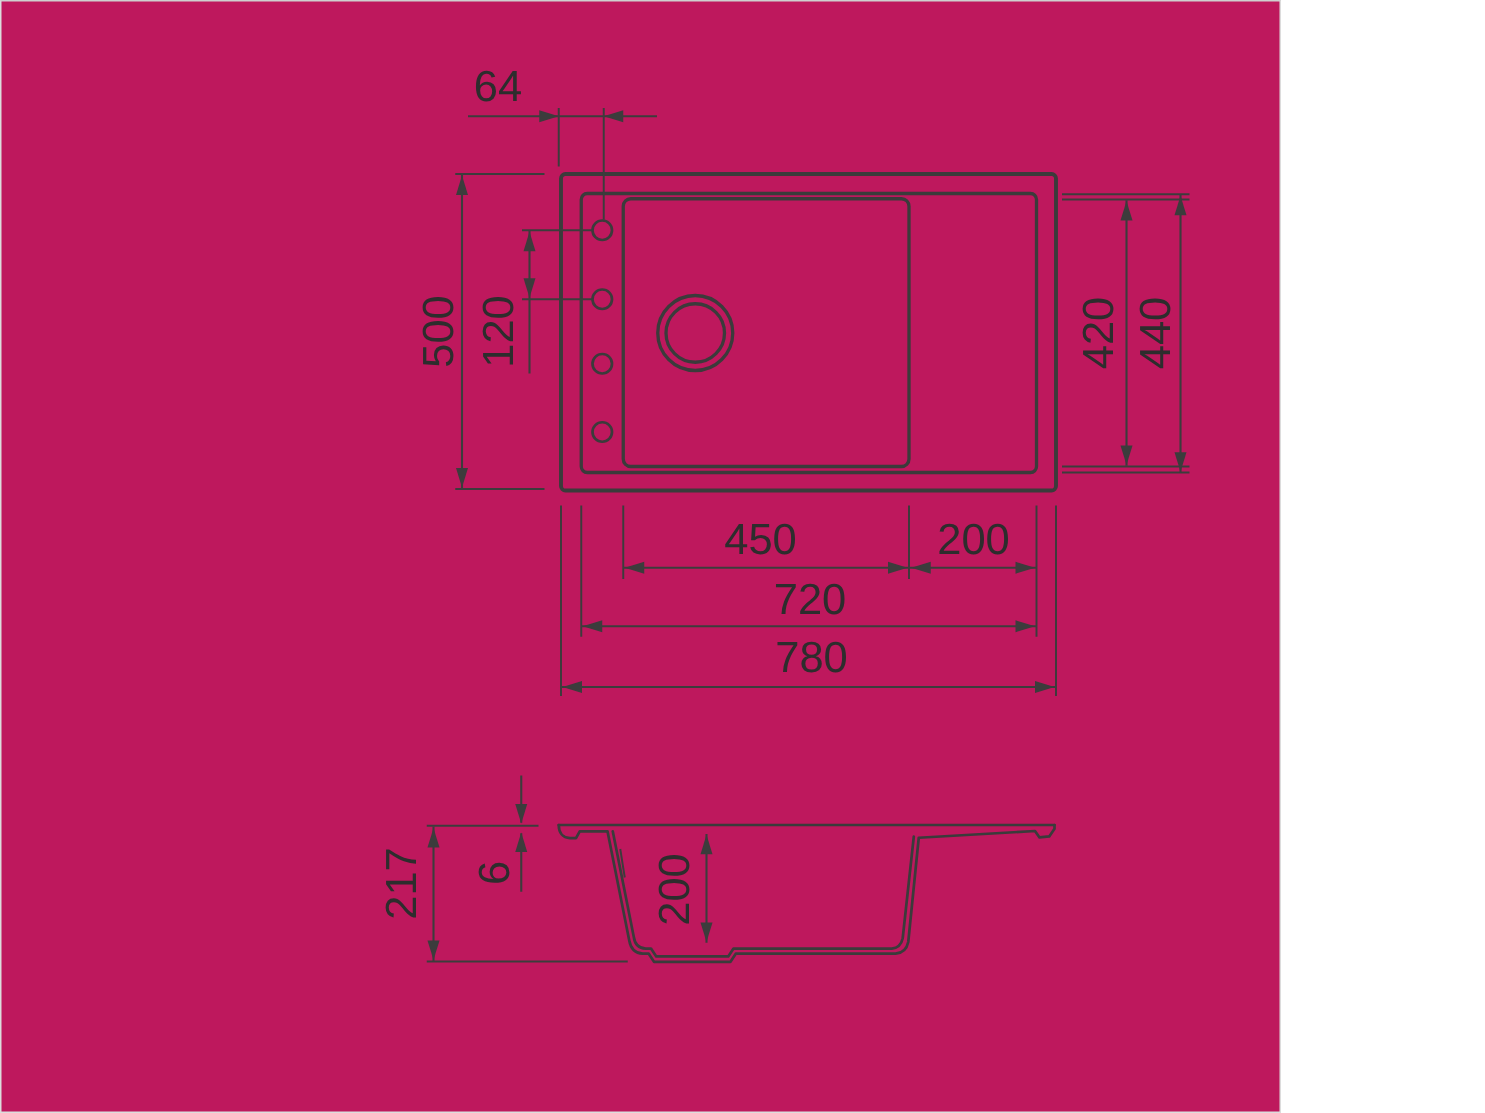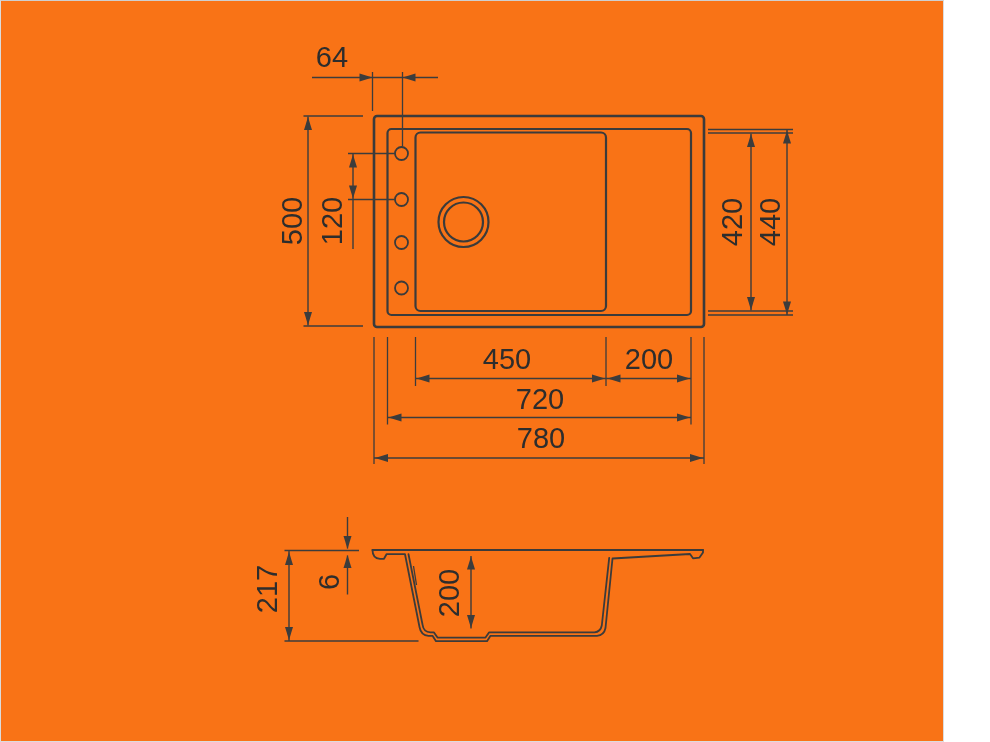--- a/index.html
+++ b/index.html
@@ -1,21 +1,21 @@
 <!DOCTYPE html>
 <html><head>
 <meta charset="utf-8">
 <style>
   html, body { margin: 0; padding: 0; background: #ffffff; }
   .canvas {
     position: relative;
-    width: 944px;
+    width: 854px;
     height: 742px;
     box-sizing: border-box;
-    background: #f97316;
+    background: #be185d;
     border: 1px solid #dcdcdc;
     border-top-color: #cfcfcf;
     overflow: hidden;
   }
   svg { display: block; }
   .shape   { fill: none; stroke: #3b3b3b; stroke-linejoin: round; stroke-linecap: round; }
   .outline { stroke-width: 2.6; }
   .mid     { stroke-width: 2.2; }
   .thin    { stroke-width: 1.8; }
   .dim     { fill: none; stroke: #3c3c3c; stroke-width: 1.4; }

